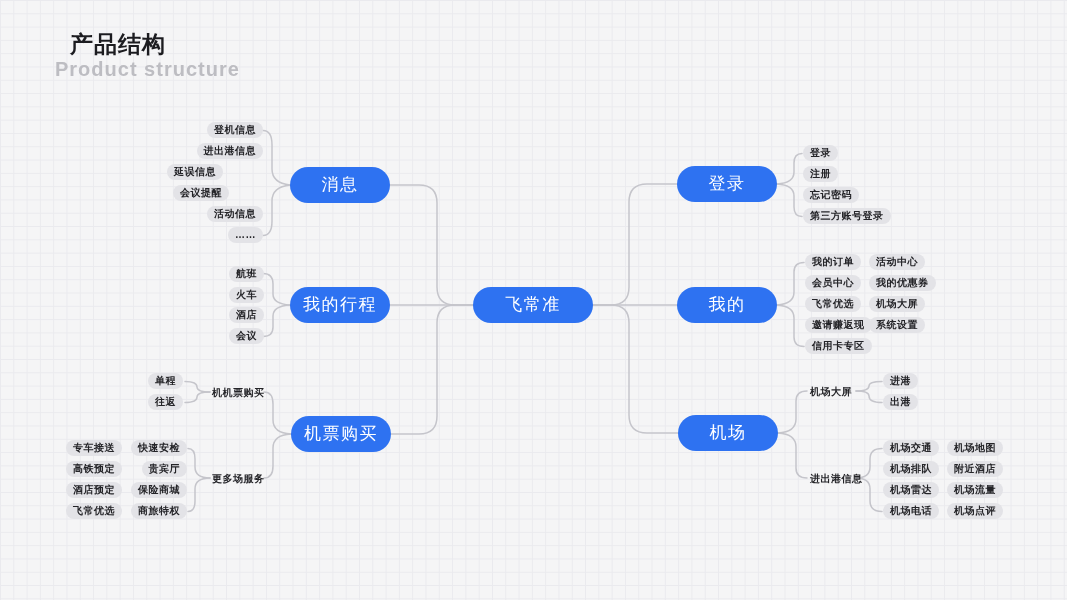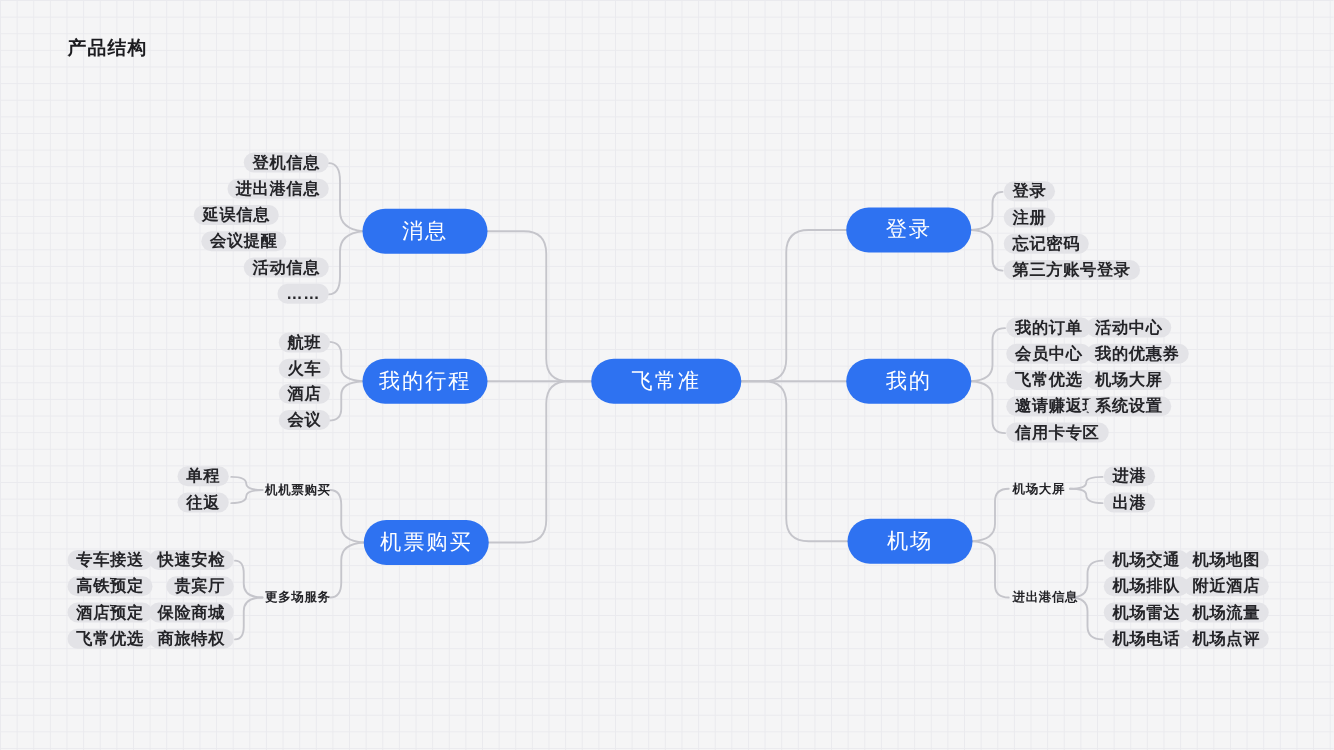--- a/index.html
+++ b/index.html
@@ -6,52 +6,53 @@
   .canvas{
     position:relative;width:1067px;height:600px;overflow:hidden;
     background-color:#f5f5f6;
     background-image:
       linear-gradient(#eaeaee 1px, transparent 1px),
       linear-gradient(90deg,#eaeaee 1px, transparent 1px);
     background-size:13.3px 13.3px;
     font-family:"Liberation Sans","DejaVu Sans",sans-serif;
   }
   .title{
-    position:absolute;left:54px;top:29px;
-    font-size:15px;font-weight:bold;color:#1c1c20;letter-spacing:1px;text-align:right;
+    position:absolute;left:70px;top:29px;
+    font-size:23px;font-weight:bold;color:#1c1c20;letter-spacing:1px;text-align:right;
   }
   .subtitle{
     position:absolute;left:55px;top:58px;
     font-size:20px;font-weight:bold;color:#bdbdc2;letter-spacing:1px;
   }
   svg.links{position:absolute;left:0;top:0;}
   .node{
     position:absolute;height:36px;line-height:36px;border-radius:18px;
     background:#2e72f1;color:#ffffff;text-align:center;
     font-size:17px;letter-spacing:1.5px;white-space:nowrap;
     cursor:pointer;
   }
   .pill{
     position:absolute;height:16px;line-height:16px;border-radius:9px;
     background:#e3e3e7;color:#242428;padding:0 7px;
-    font-size:13px;font-weight:600;letter-spacing:0.5px;white-space:nowrap;
+    font-size:10px;font-weight:600;letter-spacing:0.5px;white-space:nowrap;
     cursor:pointer;
   }
   .sublabel{
     position:absolute;height:13px;line-height:13px;
     font-size:10px;font-weight:600;color:#242428;letter-spacing:0.5px;
     white-space:nowrap;cursor:pointer;
   }
 </style>
 </head>
 <body>
 
 <div class="canvas">
 
   <div class="title">产品结构</div>
+  <div class="subtitle">Product structure</div>
 
   <svg class="links" width="1067" height="600" viewBox="0 0 1067 600">
     <g stroke="#c5c5cb" stroke-width="1.5" fill="none" stroke-linecap="round">
 
       <path d="M473 305 L390 305"></path>
       <path d="M473 305 L455 305 Q437 305 437 287 L437 203 Q437 185 419 185 L390 185"></path>
       <path d="M473 305 L455 305 Q437 305 437 323 L437 416 Q437 434 419 434 L391 434"></path>
       <path d="M593 305 L677 305"></path>
       <path d="M593 305 L611 305 Q629 305 629 287 L629 202 Q629 184 647 184 L677 184"></path>
       <path d="M593 305 L611 305 Q629 305 629 323 L629 415 Q629 433 647 433 L678 433"></path>

